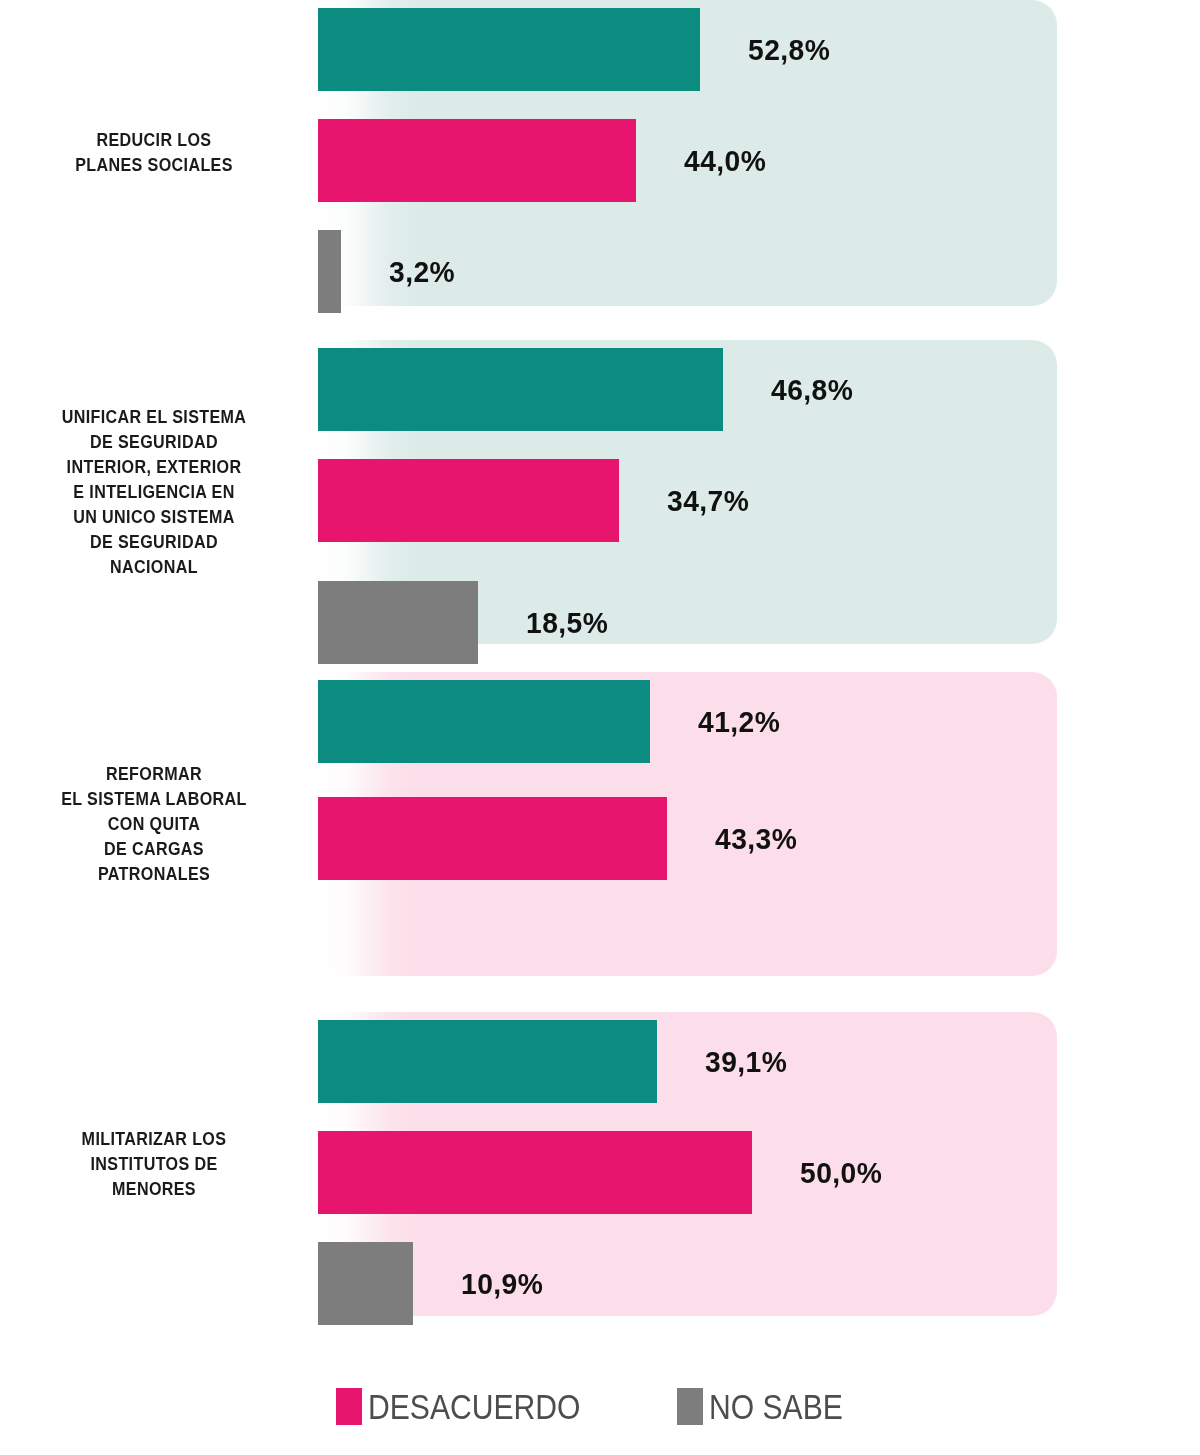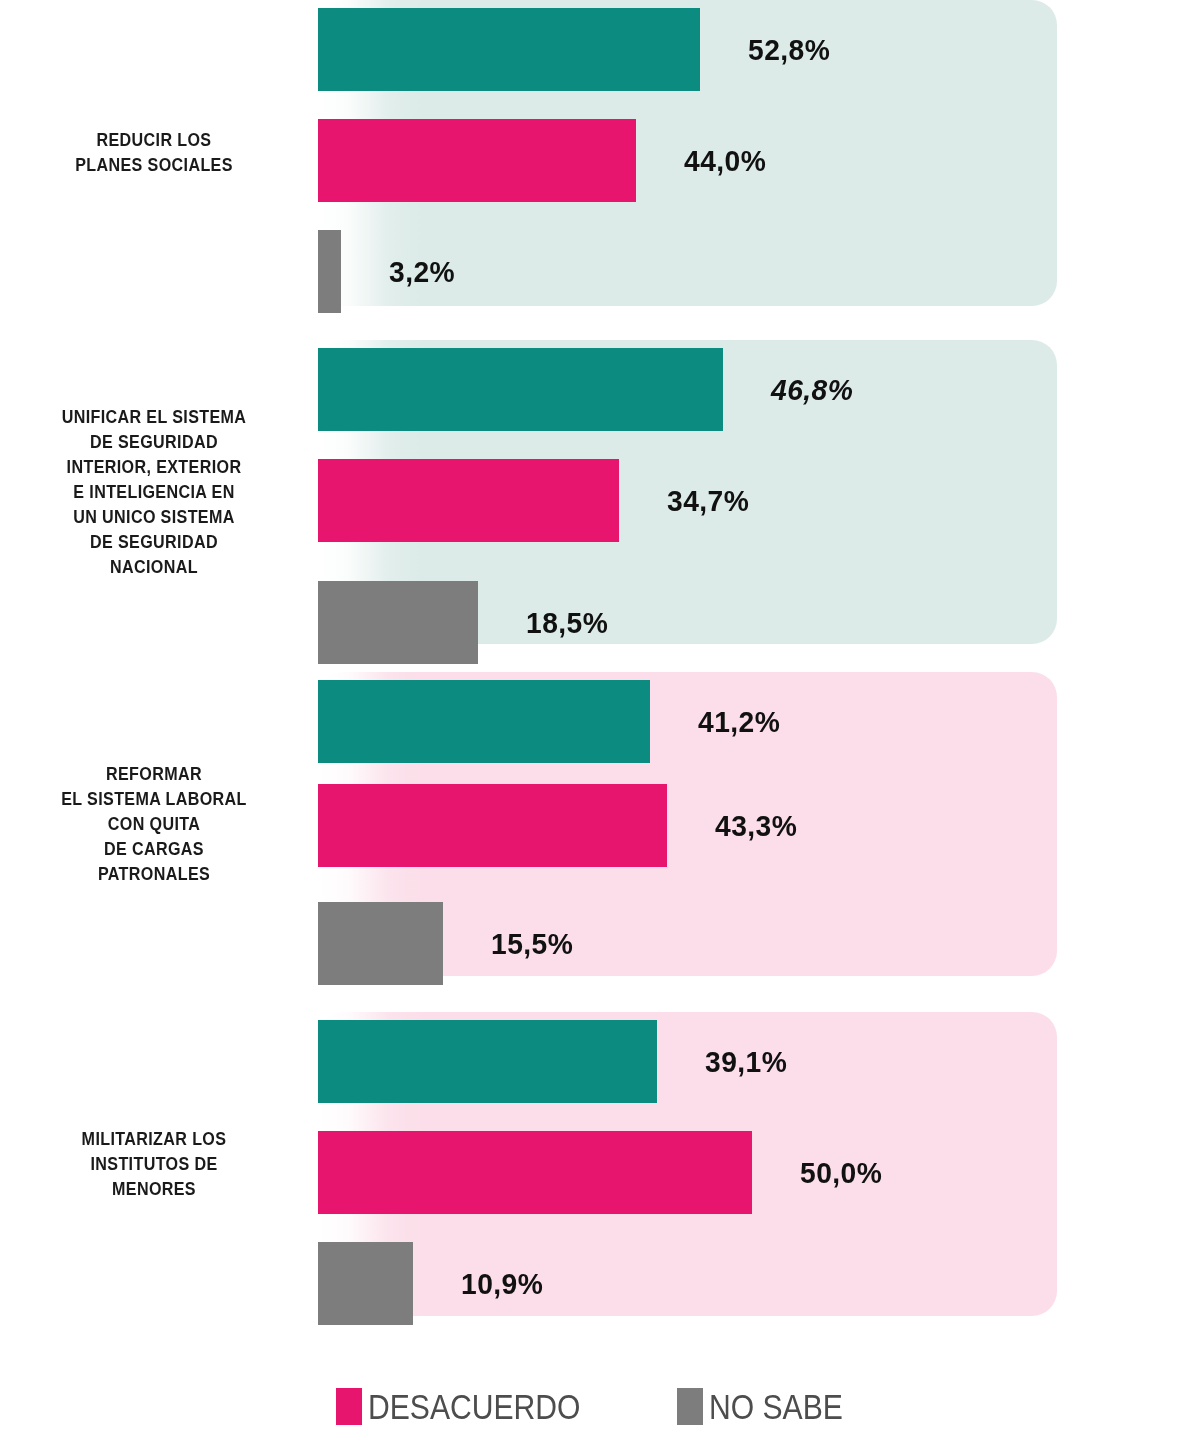--- a/index.html
+++ b/index.html
@@ -152,21 +152,21 @@
           <div class="bar nosabe" style="width: 23px;"></div>
           <div class="bar-value" style="left: 71px;">3,2%</div>
         </div>
         <div class="group-label" style="top: 128px;">
           <span>REDUCIR LOS</span>
           <span>PLANES SOCIALES</span>
         </div>
       </div>
       <div class="group" style="top: 340px; height: 304px;">
         <div class="group-panel teal" style="height: 304px; width: 739px;"></div>
-        <div class="bar-row" style="top: 8px; width: 859px; font-style: italic;">
+        <div class="bar-row" style="top: 8px; width: 859px;">
           <div class="bar acuerdo" style="width: 405px;"></div>
           <div class="bar-value" style="left: 453px;">46,8%</div>
         </div>
         <div class="bar-row" style="top: 119px; width: 645px;">
           <div class="bar desacuerdo" style="width: 301px;"></div>
           <div class="bar-value" style="left: 349px;">34,7%</div>
         </div>
         <div class="bar-row" style="top: 241px; width: 739px;">
           <div class="bar nosabe" style="width: 160px;"></div>
           <div class="bar-value" style="left: 208px;">18,5%</div>
@@ -180,27 +180,23 @@
           <span>DE SEGURIDAD</span>
           <span>NACIONAL</span>
         </div>
       </div>
       <div class="group" style="top: 672px; height: 304px;">
         <div class="group-panel pink" style="height: 304px; width: 739px;"></div>
         <div class="bar-row" style="top: 8px; width: 878px;">
           <div class="bar acuerdo" style="width: 332px;"></div>
           <div class="bar-value" style="left: 380px;">41,2%</div>
         </div>
-        <div class="bar-row" style="top: 112px; width: 739px;">
+        <div class="bar-row" style="top: 125px; width: 739px;">
           <div class="bar desacuerdo" style="width: 349px;"></div>
           <div class="bar-value" style="left: 397px;">43,3%</div>
-        </div>
-        <div class="bar-row" style="top: 230px; width: 739px;">
-          <div class="bar nosabe" style="width: 125px;"></div>
-          <div class="bar-value" style="left: 173px;">15,5%</div>
         </div>
         <div class="group-label" style="top: 90px;">
           <span>REFORMAR</span>
           <span>EL SISTEMA LABORAL</span>
           <span>CON QUITA</span>
           <span>DE CARGAS</span>
           <span>PATRONALES</span>
         </div>
       </div>
       <div class="group" style="top: 1012px; height: 220px;">

